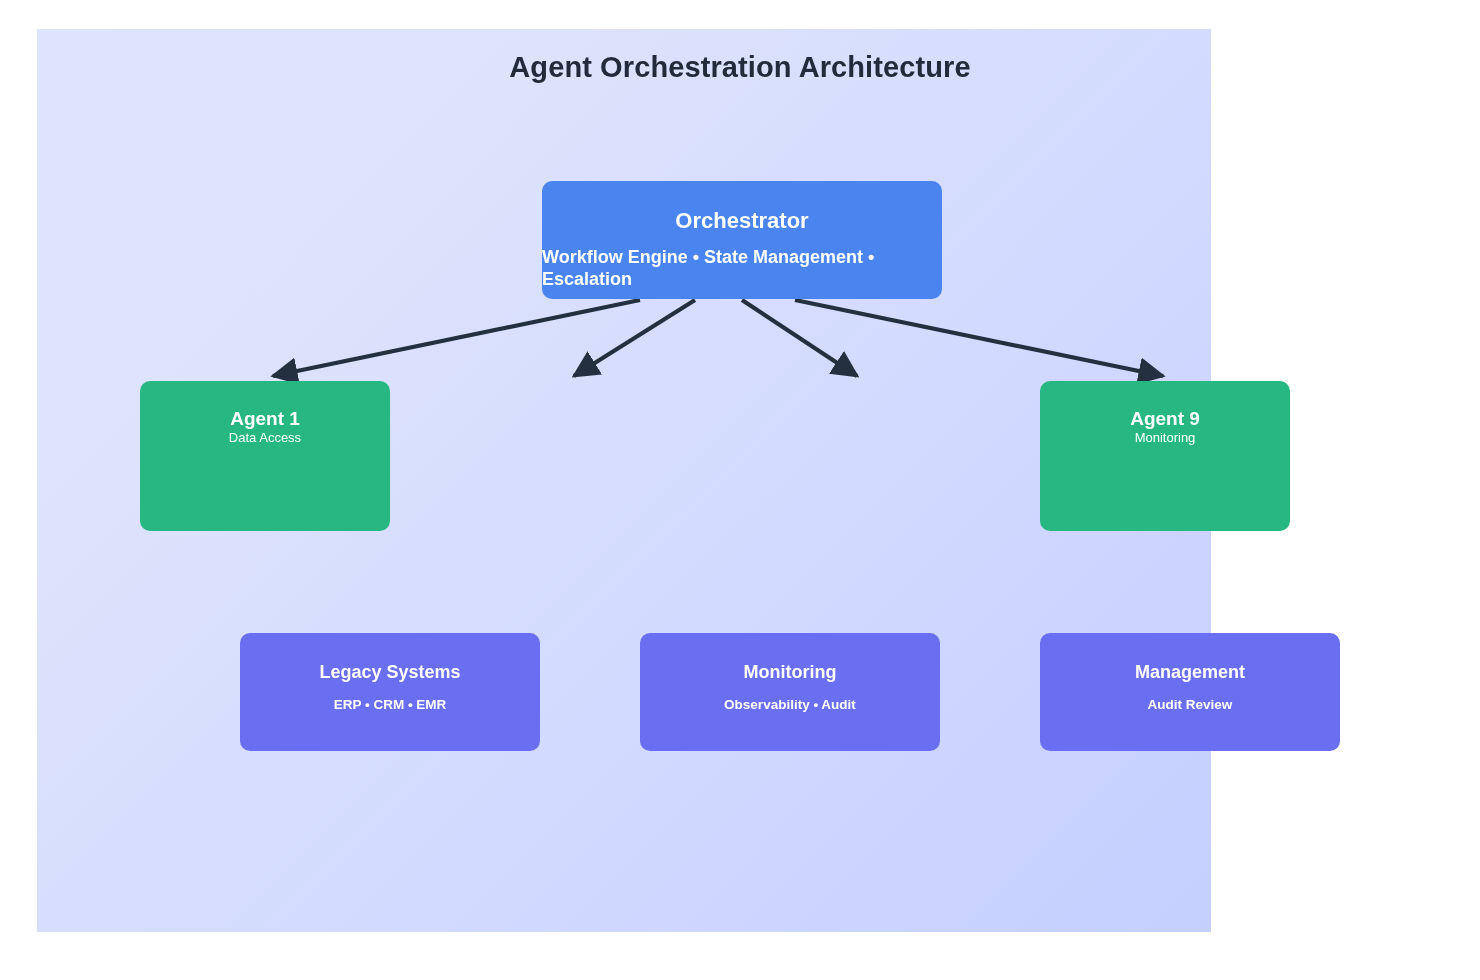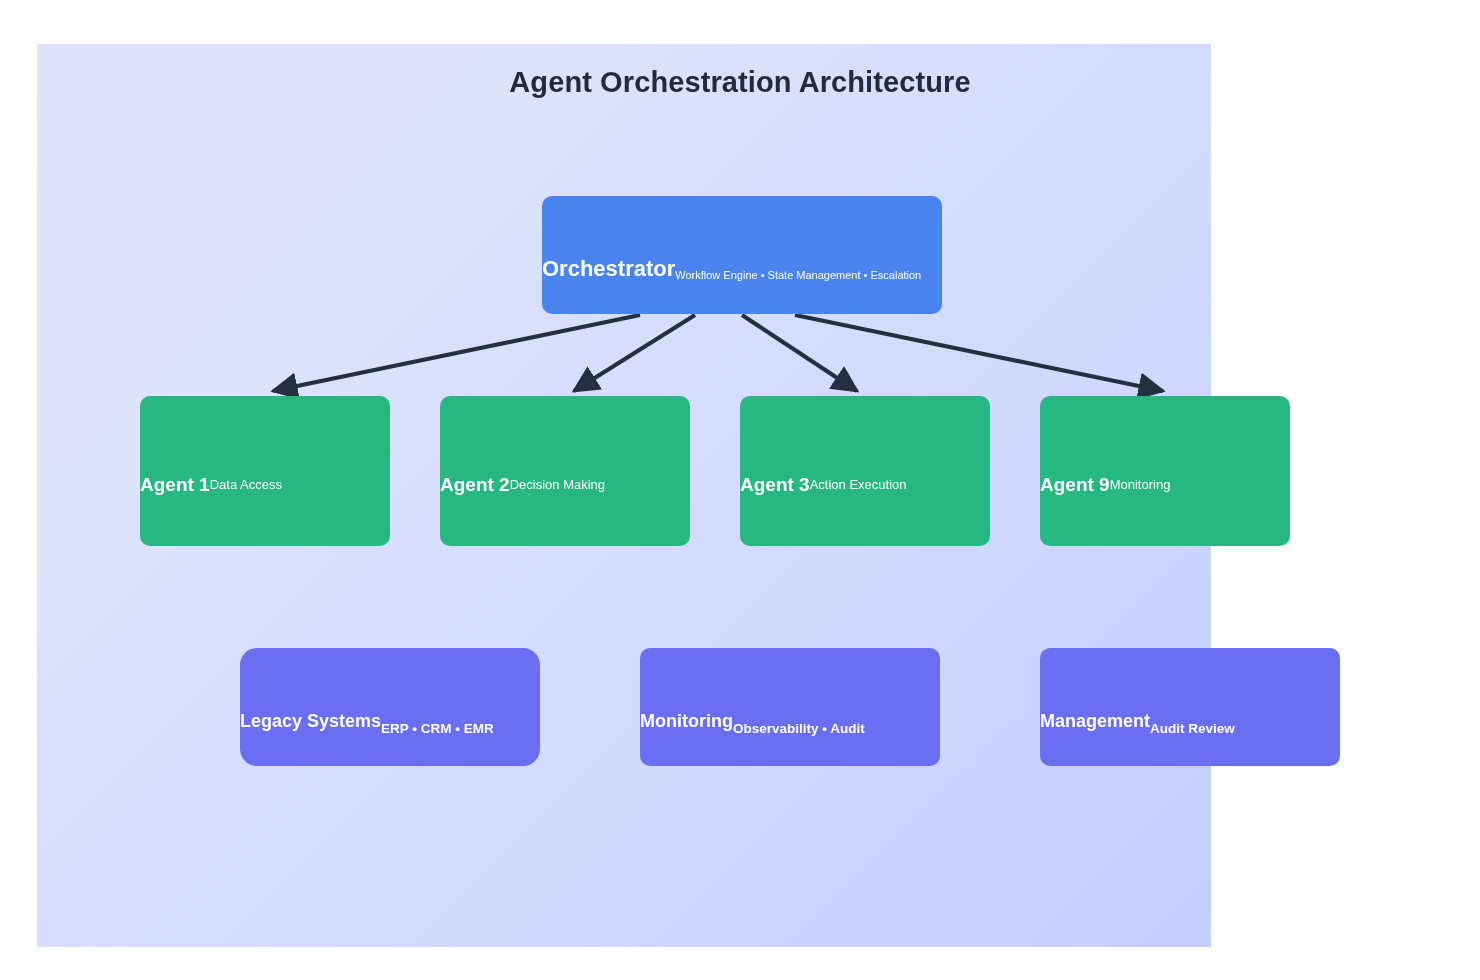--- a/index.html
+++ b/index.html
@@ -18,21 +18,21 @@
     position: absolute;
     left: 0; top: 0;
     width: 1480px;
     height: 980px;
     background: #ffffff;
   }
 
   #canvas {
     position: absolute;
     left: 37px;
-    top: 44px;
+    top: 29px;
     width: 1174px;
     height: 903px;
     background: linear-gradient(135deg, #dfe4fc 0%, #dde3fb 25%, #d2daff 60%, #c5cffe 100%);
   }
 
   #diagram-title {
     position: absolute;
     left: 0;
     top: 22px;
     width: 1406px;
@@ -42,21 +42,21 @@
     color: #212b3b;
     letter-spacing: 0.1px;
   }
 
   
   .node {
     position: absolute;
     box-sizing: border-box;
     border-radius: 10px;
     display: flex;
-    flex-direction: row;
+    flex-direction: column;
     align-items: center;
     color: #ffffff;
     overflow: hidden;
   }
   .node .node-title {
     font-weight: bold;
     line-height: 1.1;
   }
   .node .node-sub {
     line-height: 1.2;
@@ -66,21 +66,21 @@
   #node-orchestrator {
     left: 505px;
     top: 152px;
     width: 400px;
     height: 118px;
     background: #4a84ef;
     justify-content: flex-start;
     padding-top: 28px;
   }
   #node-orchestrator .node-title { font-size: 22px; }
-  #node-orchestrator .node-sub { font-size: 11px; margin-top: 14px; }
+  #node-orchestrator .node-sub { font-size: 18px; margin-top: 14px; font-weight: bold; }
 
   
   .agent-node {
     top: 352px;
     width: 250px;
     height: 150px;
     background: #27b780;
     justify-content: flex-start;
     padding-top: 28px;
   }
@@ -95,21 +95,21 @@
   .support-node {
     top: 604px;
     width: 300px;
     height: 118px;
     background: #6a6ef0;
     justify-content: flex-start;
     padding-top: 30px;
   }
   .support-node .node-title { font-size: 18px; }
   .support-node .node-sub { font-size: 13.5px; margin-top: 14px; font-weight: bold; }
-  #node-legacy-systems { left: 203px; border-radius: 17px; }
+  #node-legacy-systems { left: 203px; }
   #node-monitoring { left: 603px; }
   #node-escalation { left: 1003px; }
 
   
   #arrow-layer {
     position: absolute;
     left: 0; top: 0;
     width: 1406px;
     height: 903px;
     pointer-events: none;
@@ -140,29 +140,21 @@
     <div class="node" id="node-orchestrator">
       <div class="node-title">Orchestrator</div>
       <div class="node-sub">Workflow Engine • State Management • Escalation</div>
     </div>
 
     <div class="node agent-node" id="node-agent-1">
       <div class="node-title">Agent 1</div>
       <div class="node-sub">Data Access</div>
     </div>
 
-    <div class="node agent-node" id="node-agent-2">
-      <div class="node-title">Agent 2</div>
-      <div class="node-sub">Decision Making</div>
-    </div>
 
-    <div class="node agent-node" id="node-agent-3">
-      <div class="node-title">Agent 3</div>
-      <div class="node-sub">Action Execution</div>
-    </div>
 
     <div class="node agent-node" id="node-agent-4">
       <div class="node-title">Agent 9</div>
       <div class="node-sub">Monitoring</div>
     </div>
 
     <div class="node support-node" id="node-legacy-systems">
       <div class="node-title">Legacy Systems</div>
       <div class="node-sub">ERP • CRM • EMR</div>
     </div>

